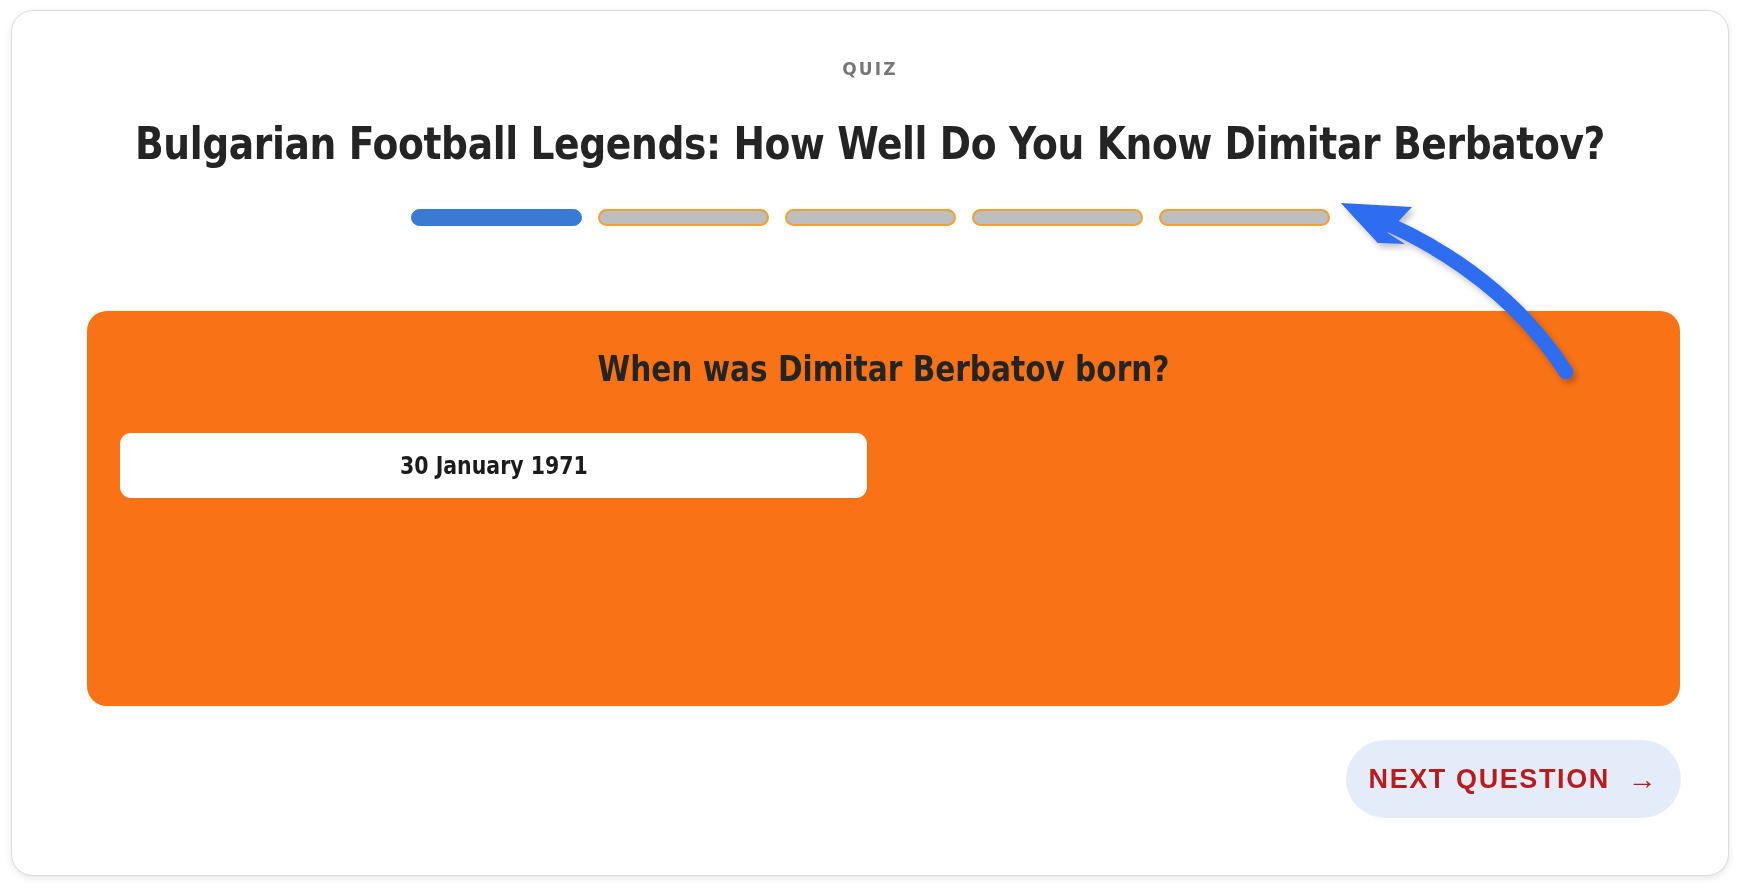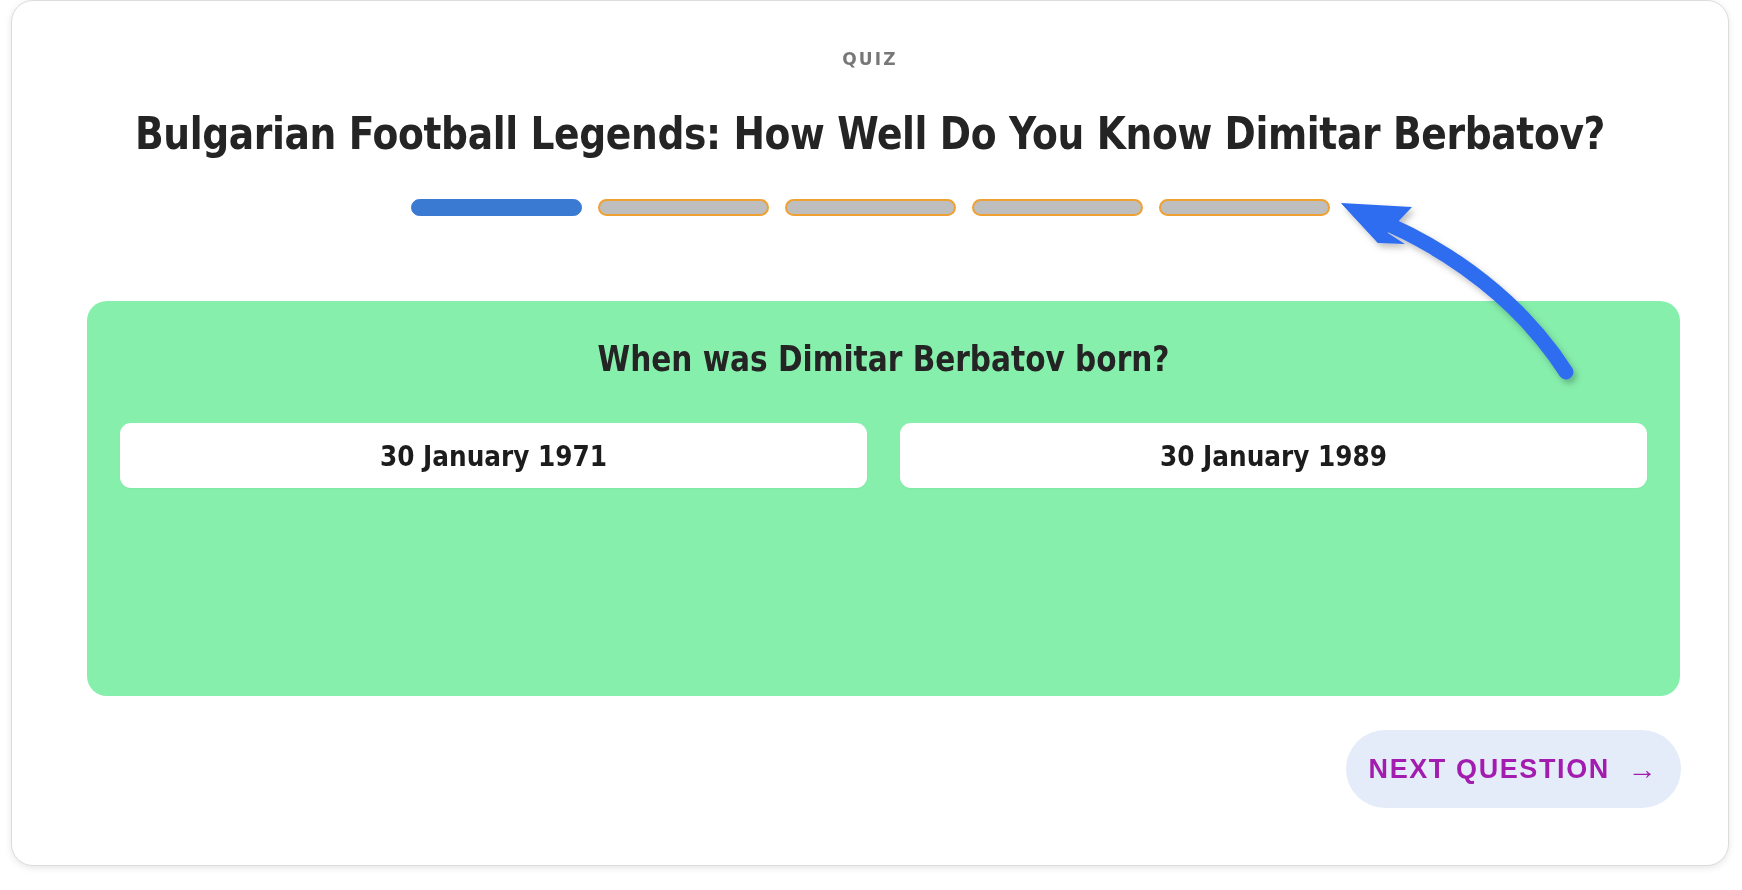--- a/index.html
+++ b/index.html
@@ -12,21 +12,21 @@
     height: 890px;
     font-family: "DejaVu Sans", sans-serif;
     overflow: hidden;
     position: relative;
   }
 
   
   .quiz-card {
     position: absolute;
     left: 11px;
-    top: 0;
+    top: 10px;
     width: 1718px;
     height: 866px;
     box-sizing: border-box;
     background: #ffffff;
     border: 1px solid #dcdcdc;
     border-radius: 22px;
     box-shadow: 0 2px 7px rgba(0,0,0,0.10);
     overflow: hidden;
   }
 
@@ -86,21 +86,21 @@
   }
 
   
   .question-panel {
     position: absolute;
     left: 75px;
     top: 300px;
     width: 1593px;
     height: 395px;
     box-sizing: border-box;
-    background: #86efac;
+    background: #f97316;
     border-radius: 20px;
   }
   .question-text {
     position: absolute;
     top: 38px;
     left: 0;
     width: 100%;
     text-align: center;
     font-family: "Liberation Sans Narrow", "DejaVu Sans Condensed", "Liberation Sans", sans-serif;
     font-size: 35px;
@@ -120,40 +120,40 @@
     row-gap: 19px;
   }
   .option {
     height: 65px;
     background: #ffffff;
     border-radius: 11px;
     display: flex;
     align-items: center;
     justify-content: center;
     font-family: "Liberation Sans Narrow", "DejaVu Sans Condensed", "Liberation Sans", sans-serif;
-    font-size: 29px;
+    font-size: 24px;
     font-weight: 700;
     color: #1c1c1c;
     cursor: pointer;
     box-shadow: 0 1px 2px rgba(0,0,0,0.04);
     transform: scaleX(1);
   }
   .option span { transform: scaleX(0.95); display:inline-block; }
 
   
   .next-button {
     position: absolute;
     left: 1334px;
     top: 729px;
     width: 335px;
     height: 78px;
     border: none;
     border-radius: 39px;
     background: #e5ecf9;
-    color: #a21caf;
+    color: #b91c1c;
     font-family: "Liberation Sans", sans-serif;
     font-size: 27px;
     font-weight: 700;
     letter-spacing: 1.6px;
     display: flex;
     align-items: center;
     justify-content: center;
     gap: 18px;
     cursor: default;
   }
@@ -189,23 +189,20 @@
     <div class="seg todo"></div>
     <div class="seg todo"></div>
   </div>
 
   <div class="question-panel">
     <div class="question-text">When was Dimitar Berbatov born?</div>
 
     <div class="options-grid">
       <div class="option">
         <span>30 January 1971</span>
-      </div>
-      <div class="option">
-        <span>30 January 1989</span>
       </div>
     </div>
   </div>
 
   <button class="next-button">
     <span>NEXT QUESTION</span>
     <span class="arrow-glyph">→</span>
   </button>
 
 </div>

